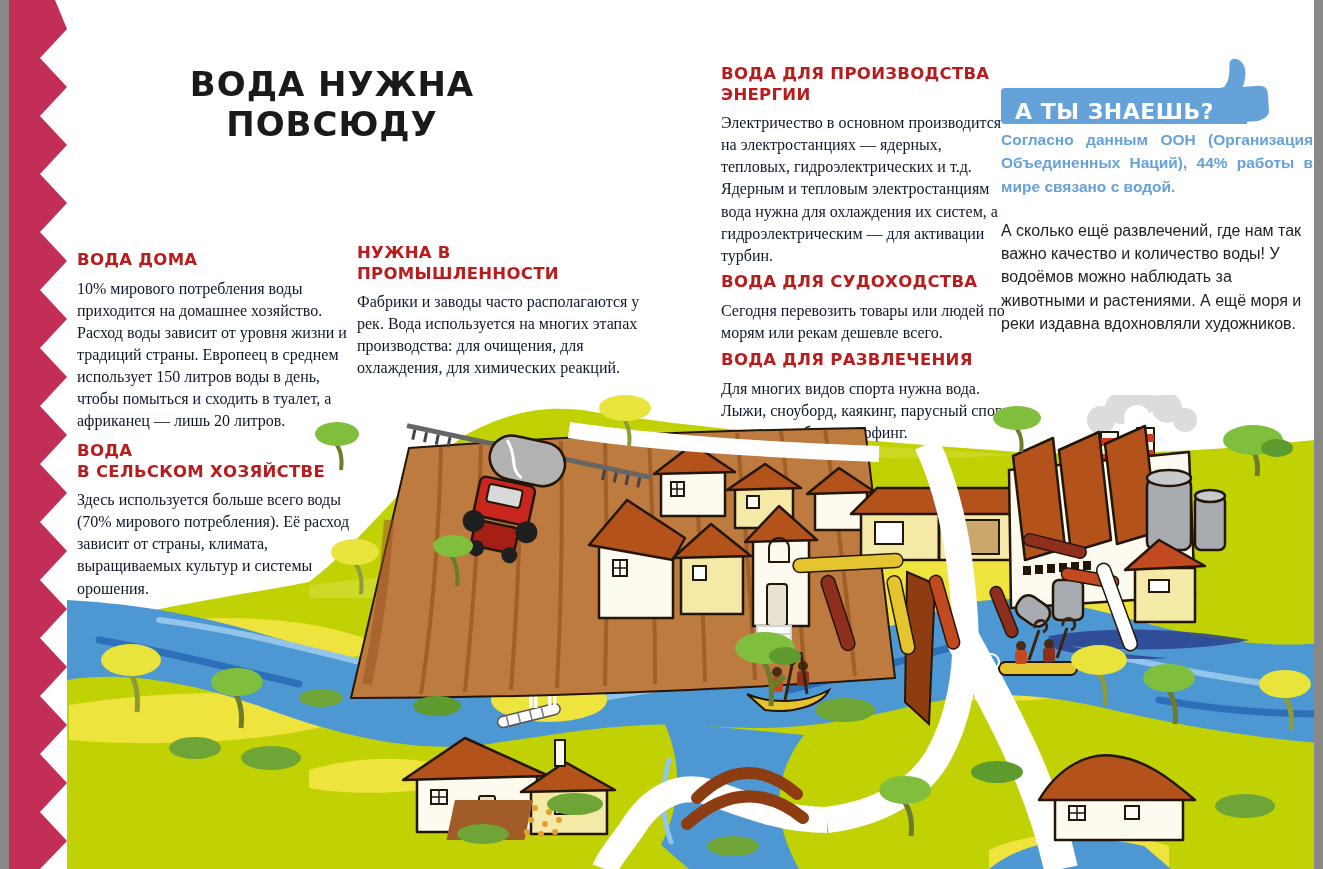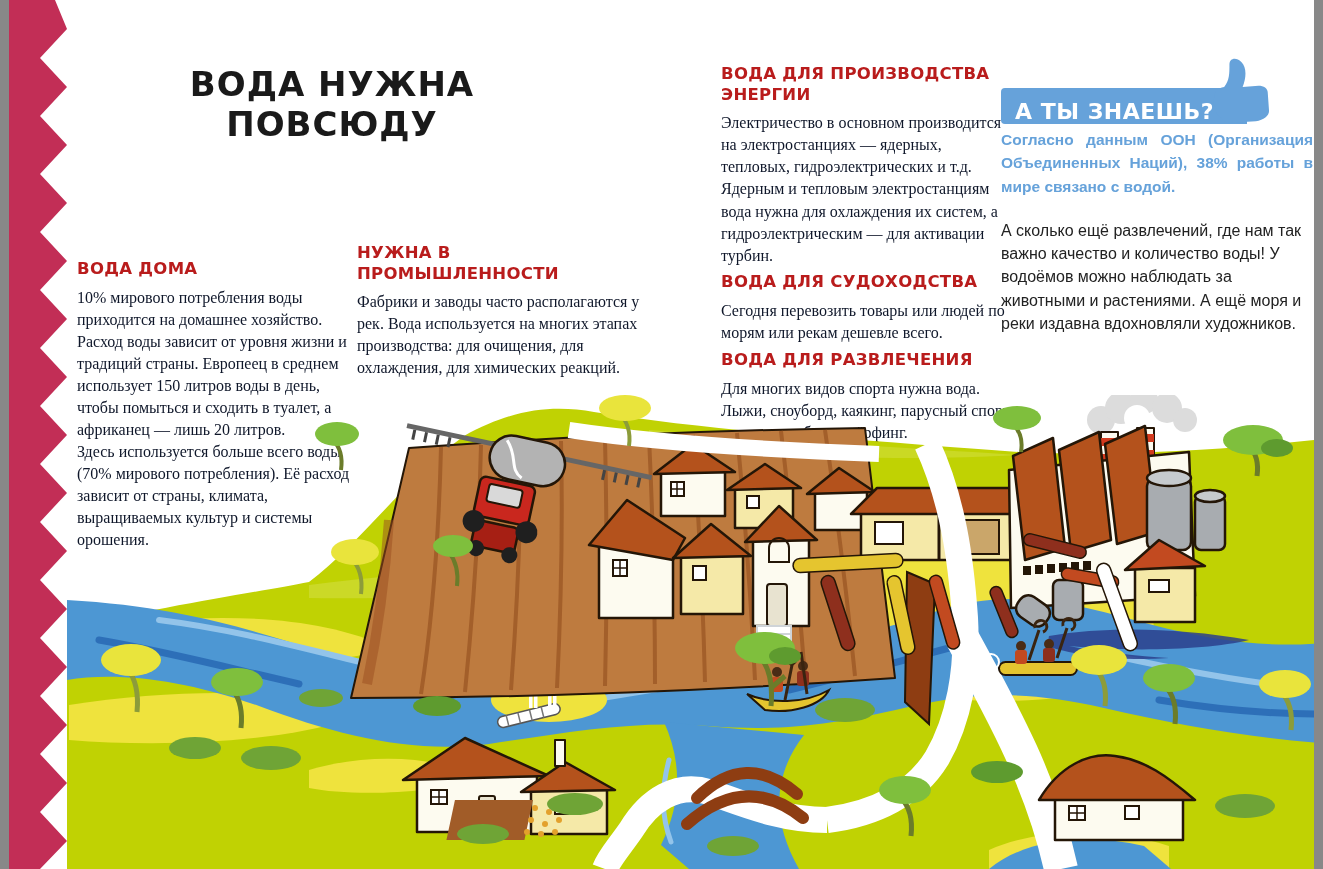--- a/index.html
+++ b/index.html
@@ -19,26 +19,28 @@
 </style>
 </head>
 <body>
 
 <div class="page">
 
   <div class="abs" style="left:88px;top:64px;width:470px;">
     <h1>ВОДА НУЖНА ПОВСЮДУ</h1>
   </div>
 
-  <div class="abs tblock" style="left:68px;top:259px;width:276px;">
+  <div class="abs tblock" style="left:68px;top:250px;width:276px;">
     <h2>ВОДА ДОМА</h2>
     <p>10% мирового потребления воды приходится на домашнее хозяйство. Расход воды зависит от уровня жизни и традиций страны. Европеец в среднем использует 150 литров воды в день, чтобы помыться и сходить в туалет, а африканец — лишь 20 литров.</p>
   </div>
 
   <div class="abs tblock" style="left:68px;top:441px;width:276px;">
+    <h2>ВОДА
+В СЕЛЬСКОМ ХОЗЯЙСТВЕ</h2>
     <p>Здесь используется больше всего воды (70% мирового потребления). Её расход зависит от страны, климата, выращиваемых культур и системы орошения.</p>
   </div>
 
   <div class="abs tblock" style="left:348px;top:243px;width:292px;">
     <h2>НУЖНА В ПРОМЫШЛЕННОСТИ</h2>
     <p>Фабрики и заводы часто располагаются у рек. Вода используется на многих этапах производства: для очищения, для охлаждения, для химических реакций.</p>
   </div>
 
   <div class="abs tblock" style="left:712px;top:64px;width:292px;">
     <h2>ВОДА ДЛЯ ПРОИЗВОДСТВА
@@ -55,21 +57,21 @@
     <h2>ВОДА ДЛЯ РАЗВЛЕЧЕНИЯ</h2>
     <p>Для многих видов спорта нужна вода. Лыжи, сноуборд, каякинг, парусный спорт, купание, рыбалка, сёрфинг.</p>
   </div>
 
   <div class="abs banner" style="left:992px;top:88px;width:246px;">
     <span>А ТЫ ЗНАЕШЬ?</span>
   </div>
   <svg class="abs" style="left:1196px;top:58px;" width="70" height="66" viewBox="0 0 52 50">
     <path style="fill:var(--blue)" d="M14 22 C8 23 6 26 7 30 C5 33 6 36 8 38 C7 41 9 44 12 45 C12 47 15 49 19 49 L38 48 C44 47 48 44 48 40 L47 26 C47 23 44 21 40 21 L28 22 C31 14 31 7 27 3 C23 -1 18 0 18 5 C18 12 18 17 14 22 Z"></path>
   </svg>
-  <p class="abs didyouknow-high" style="left:992px;top:128px;width:312px;">Согласно данным ООН (Организация Объединенных Наций), 38% работы в мире связано с водой.</p>
+  <p class="abs didyouknow-high" style="left:992px;top:128px;width:312px;">Согласно данным ООН (Организация Объединенных Наций), 44% работы в мире связано с водой.</p>
   <p class="abs didyouknow-body" style="left:992px;top:194px;width:312px;">А сколько ещё развлечений, где нам так важно качество и количество воды! У водоёмов можно наблюдать за животными и растениями. А ещё моря и реки издавна вдохновляли художников.</p>
 
   <svg class="abs" style="left:0;top:395px;" width="1323" height="474" viewBox="0 395 1323 474">
 
     <path style="fill:var(--grass)" d="M58,630 C150,606 250,592 300,582 C350,545 400,475 455,436 C505,408 545,405 585,412 C650,422 720,430 800,436 C880,442 950,448 1010,452 C1090,456 1200,452 1323,438 L1323,869 L58,869 Z"></path>
 
     <path style="fill:var(--grassLight);opacity:.55" d="M300,585 C420,570 560,560 660,575 C560,590 420,600 300,598 Z"></path>
     <path style="fill:var(--grassLight);opacity:.5" d="M640,430 C760,440 900,448 1010,455 C900,462 760,456 640,446 Z"></path>
 
     <g style="fill:var(--sand)">

